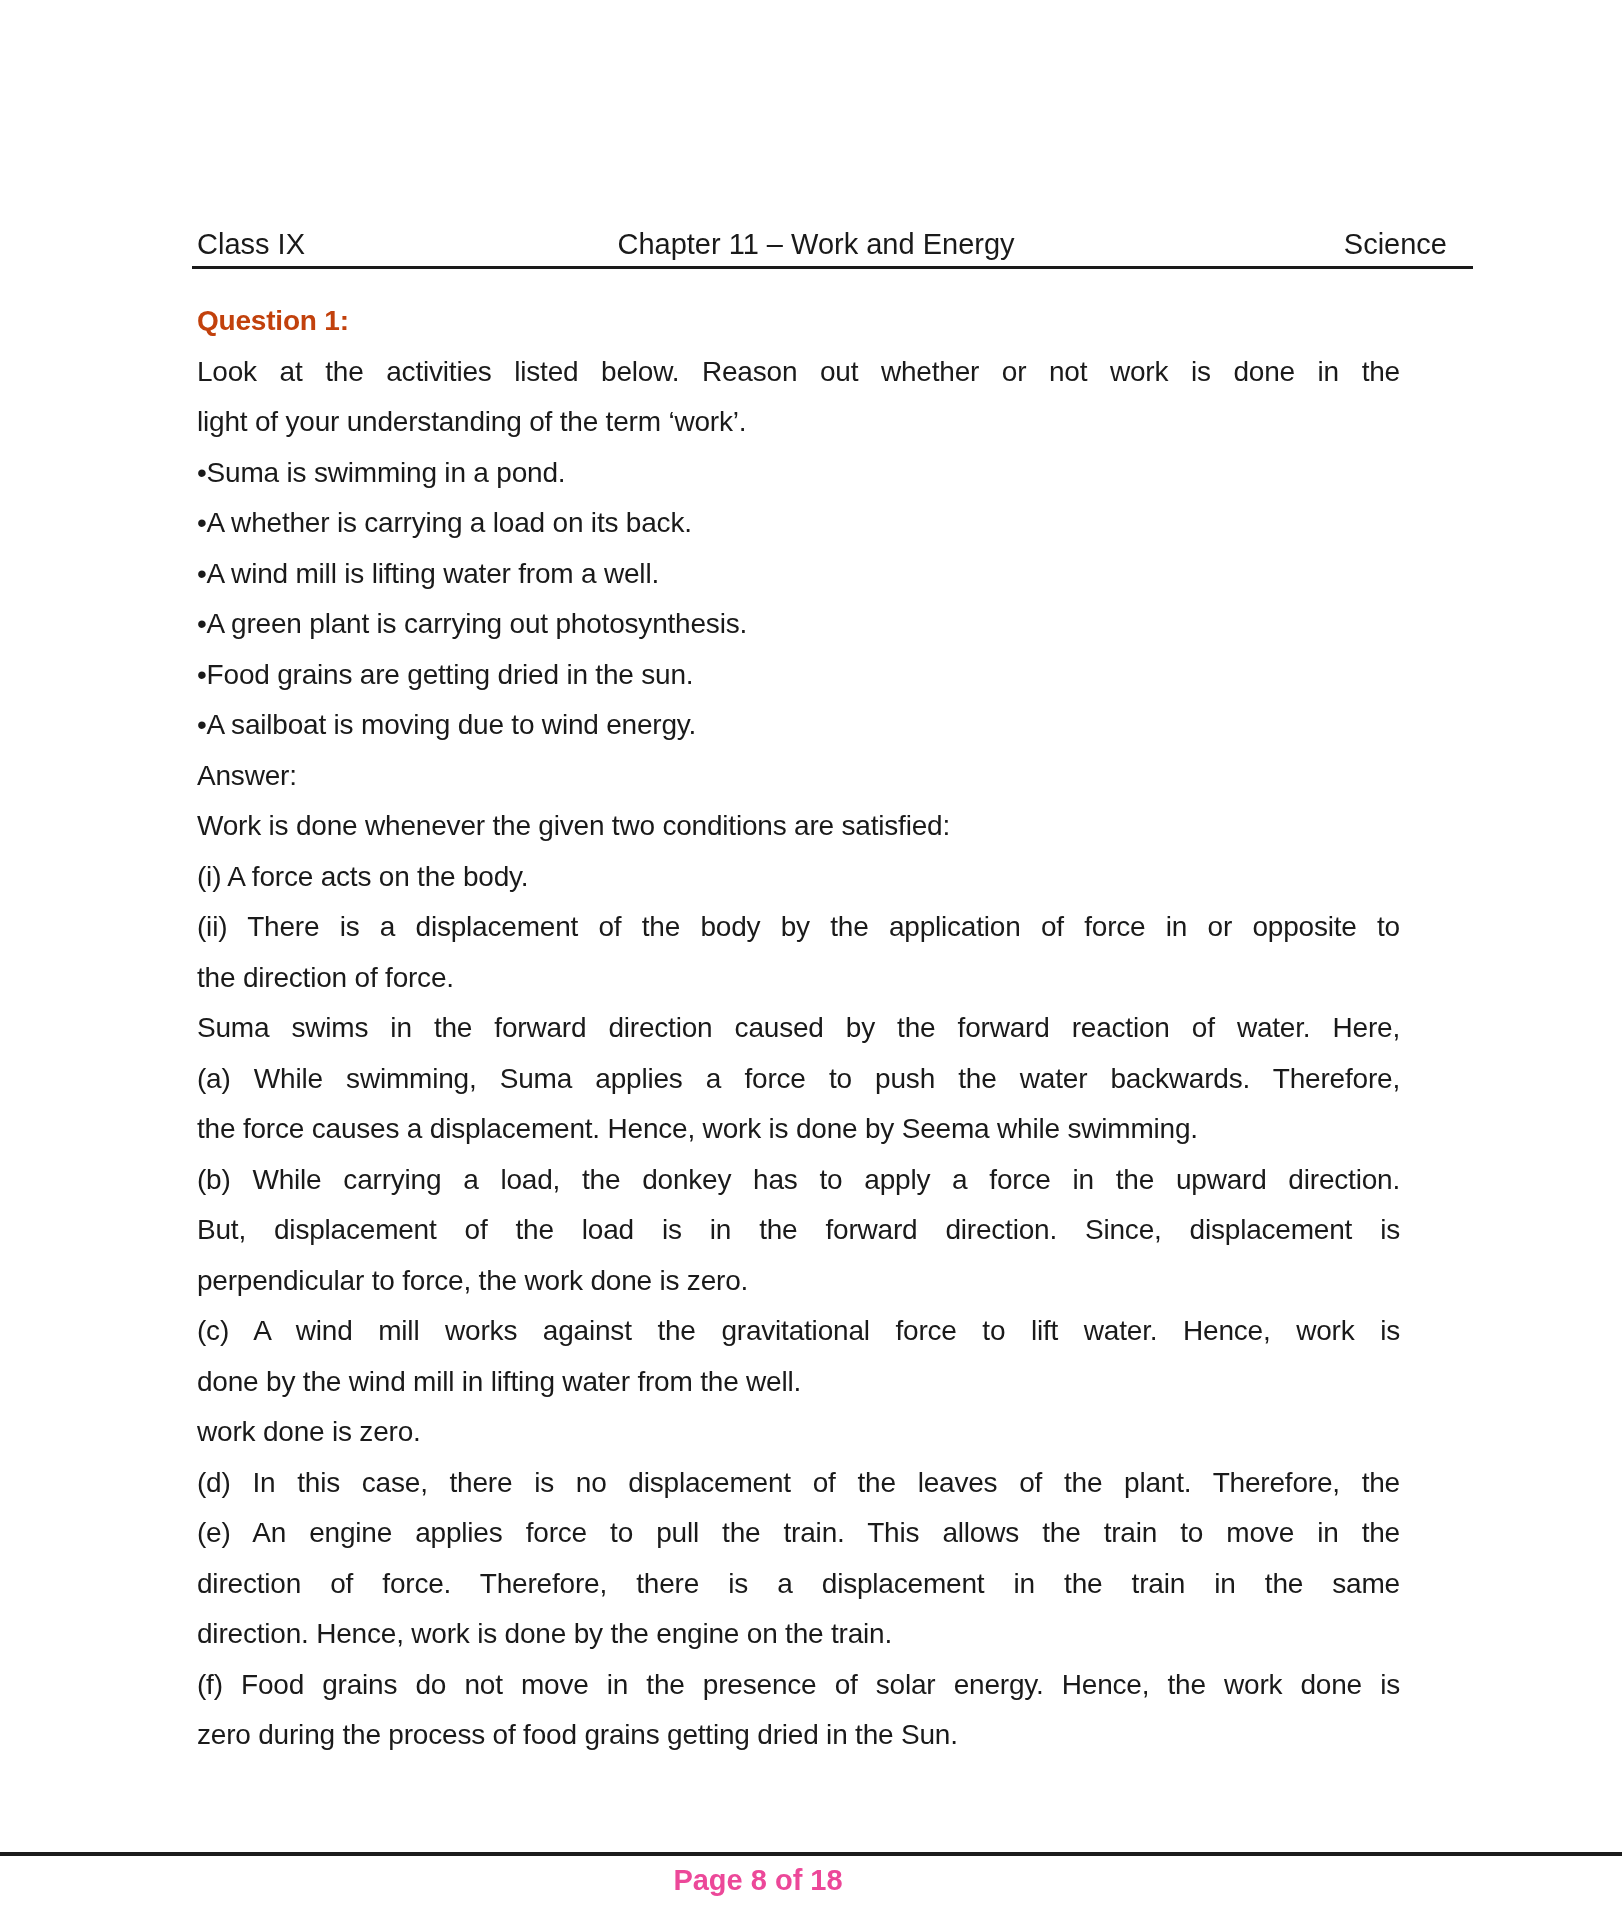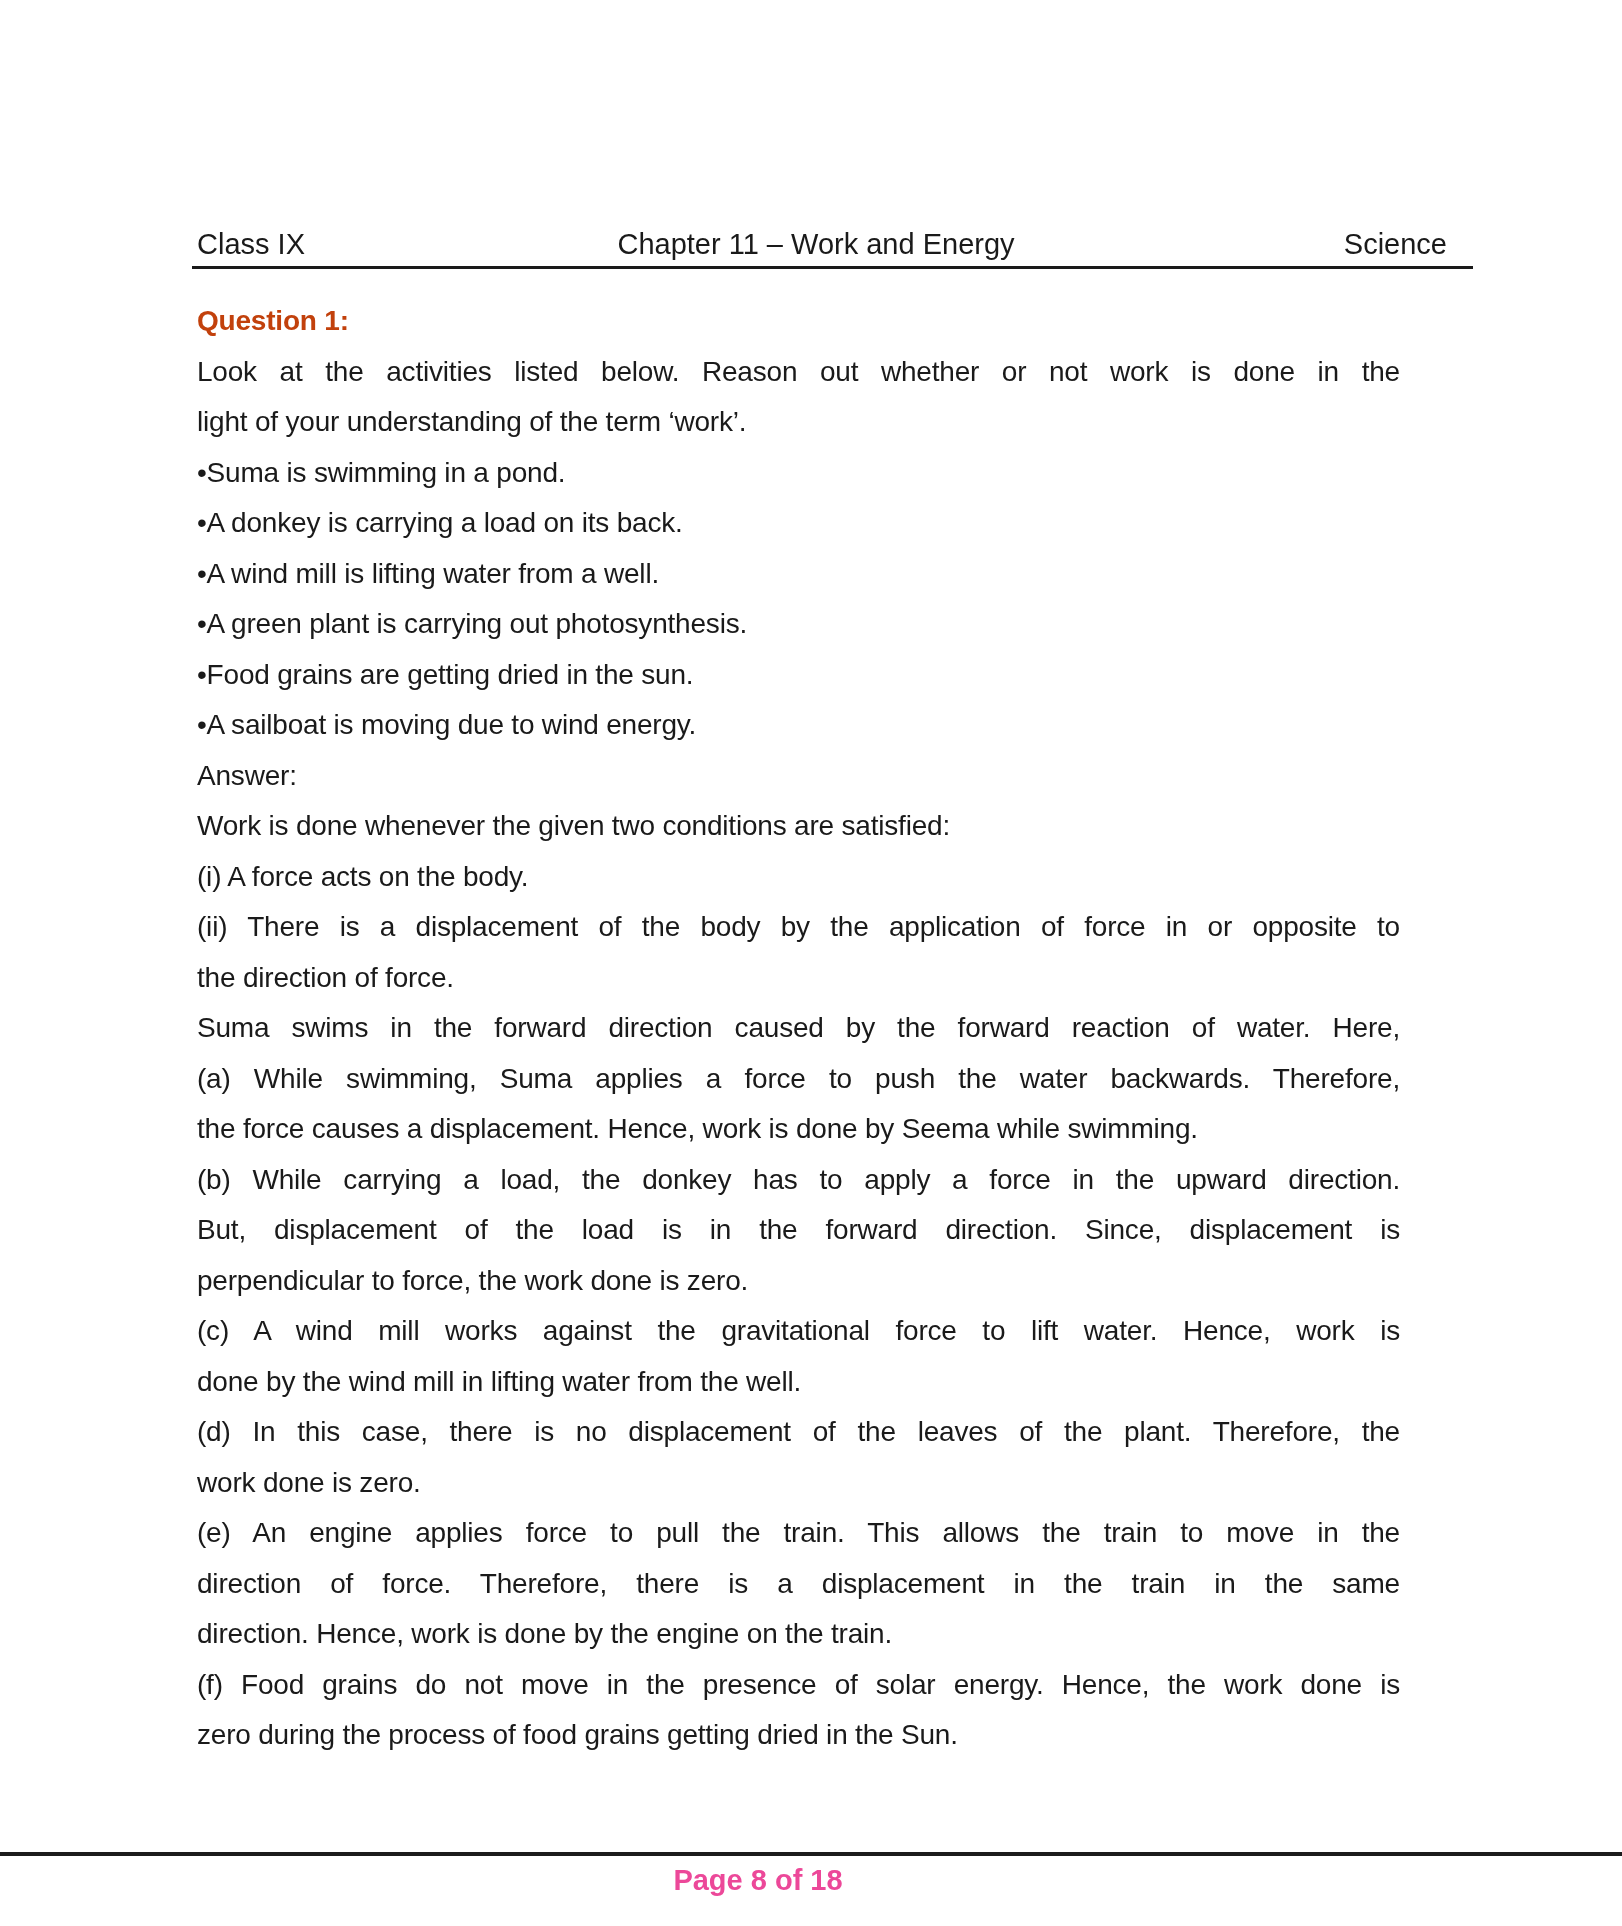--- a/index.html
+++ b/index.html
@@ -83,21 +83,21 @@
       <div class="line q">Question 1:</div>
     </div>
 
     <div class="para">
       <div class="line just">Look at the activities listed below. Reason out whether or not work is done in the</div>
       <div class="line">light of your understanding of the term ‘work’.</div>
     </div>
 
     <div class="para">
       <div class="line">•Suma is swimming in a pond.</div>
-      <div class="line">•A donkey is carrying a load on its back.</div>
+      <div class="line">•A whether is carrying a load on its back.</div>
       <div class="line">•A wind mill is lifting water from a well.</div>
       <div class="line">•A green plant is carrying out photosynthesis.</div>
       <div class="line">•Food grains are getting dried in the sun.</div>
       <div class="line">•A sailboat is moving due to wind energy.</div>
     </div>
 
     <div class="para">
       <div class="line">Answer:</div>
     </div>
 
@@ -125,22 +125,22 @@
       <div class="line just">But, displacement of the load is in the forward direction. Since, displacement is</div>
       <div class="line">perpendicular to force, the work done is zero.</div>
     </div>
 
     <div class="para">
       <div class="line just">(c) A wind mill works against the gravitational force to lift water. Hence, work is</div>
       <div class="line">done by the wind mill in lifting water from the well.</div>
     </div>
 
     <div class="para">
+      <div class="line">work done is zero.</div>
       <div class="line just">(d) In this case, there is no displacement of the leaves of the plant. Therefore, the</div>
-      <div class="line">work done is zero.</div>
     </div>
 
     <div class="para">
       <div class="line just">(e) An engine applies force to pull the train. This allows the train to move in the</div>
       <div class="line just">direction of force. Therefore, there is a displacement in the train in the same</div>
       <div class="line">direction. Hence, work is done by the engine on the train.</div>
     </div>
 
     <div class="para">
       <div class="line just">(f) Food grains do not move in the presence of solar energy. Hence, the work done is</div>

